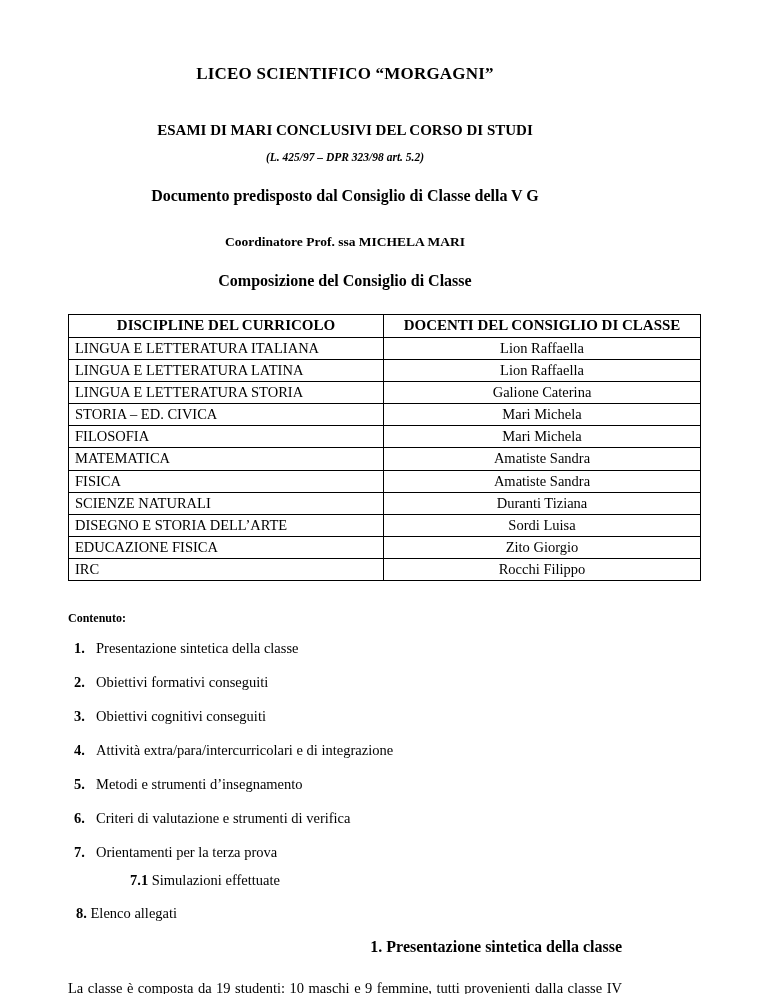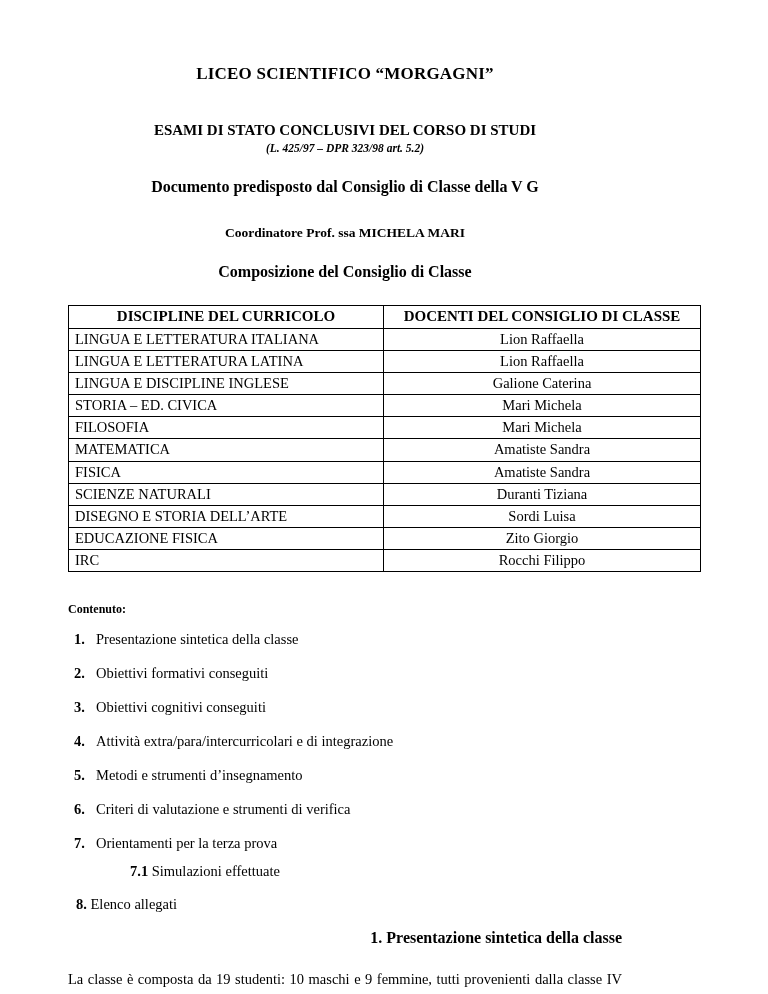--- a/index.html
+++ b/index.html
@@ -32,21 +32,21 @@
     text-align: center;
     font-weight: bold;
     font-size: 15px;
     margin: 38px 0 0 0;
   }
   .law-ref {
     text-align: center;
     font-style: italic;
     font-weight: bold;
     font-size: 11.5px;
-    margin: 3px 0 0 0;
+    margin: 12px 0 0 0;
   }
   .doc-line {
     text-align: center;
     font-weight: bold;
     font-size: 16px;
     margin: 24px 0 0 0;
   }
   .coordinator {
     text-align: center;
     font-weight: bold;
@@ -135,21 +135,21 @@
     margin: 22px 0 0 0;
   }
 </style>
 </head>
 <body>
 
 <div class="page">
 
   <div class="title-main">LICEO SCIENTIFICO “MORGAGNI”</div>
 
-  <div class="subtitle-exam">ESAMI DI STATO CONCLUSIVI DEL CORSO DI STUDI</div>
+  <div class="subtitle-exam">ESAMI DI MARI CONCLUSIVI DEL CORSO DI STUDI</div>
   <div class="law-ref">(L. 425/97 – DPR 323/98 art. 5.2)</div>
 
   <div class="doc-line">Documento predisposto dal Consiglio di Classe della V G</div>
 
   <div class="coordinator">Coordinatore Prof. ssa  MICHELA MARI</div>
 
   <div class="composition">Composizione del Consiglio di Classe</div>
 
   <table class="council">
     <colgroup>
@@ -165,21 +165,21 @@
     <tbody>
       <tr>
         <td class="subject">LINGUA E LETTERATURA ITALIANA</td>
         <td class="teacher">Lion Raffaella</td>
       </tr>
       <tr>
         <td class="subject">LINGUA E LETTERATURA LATINA</td>
         <td class="teacher">Lion Raffaella</td>
       </tr>
       <tr>
-        <td class="subject">LINGUA E DISCIPLINE INGLESE</td>
+        <td class="subject">LINGUA E LETTERATURA STORIA</td>
         <td class="teacher">Galione Caterina</td>
       </tr>
       <tr>
         <td class="subject">STORIA – ED. CIVICA</td>
         <td class="teacher">Mari Michela</td>
       </tr>
       <tr>
         <td class="subject">FILOSOFIA</td>
         <td class="teacher">Mari Michela</td>
       </tr>

